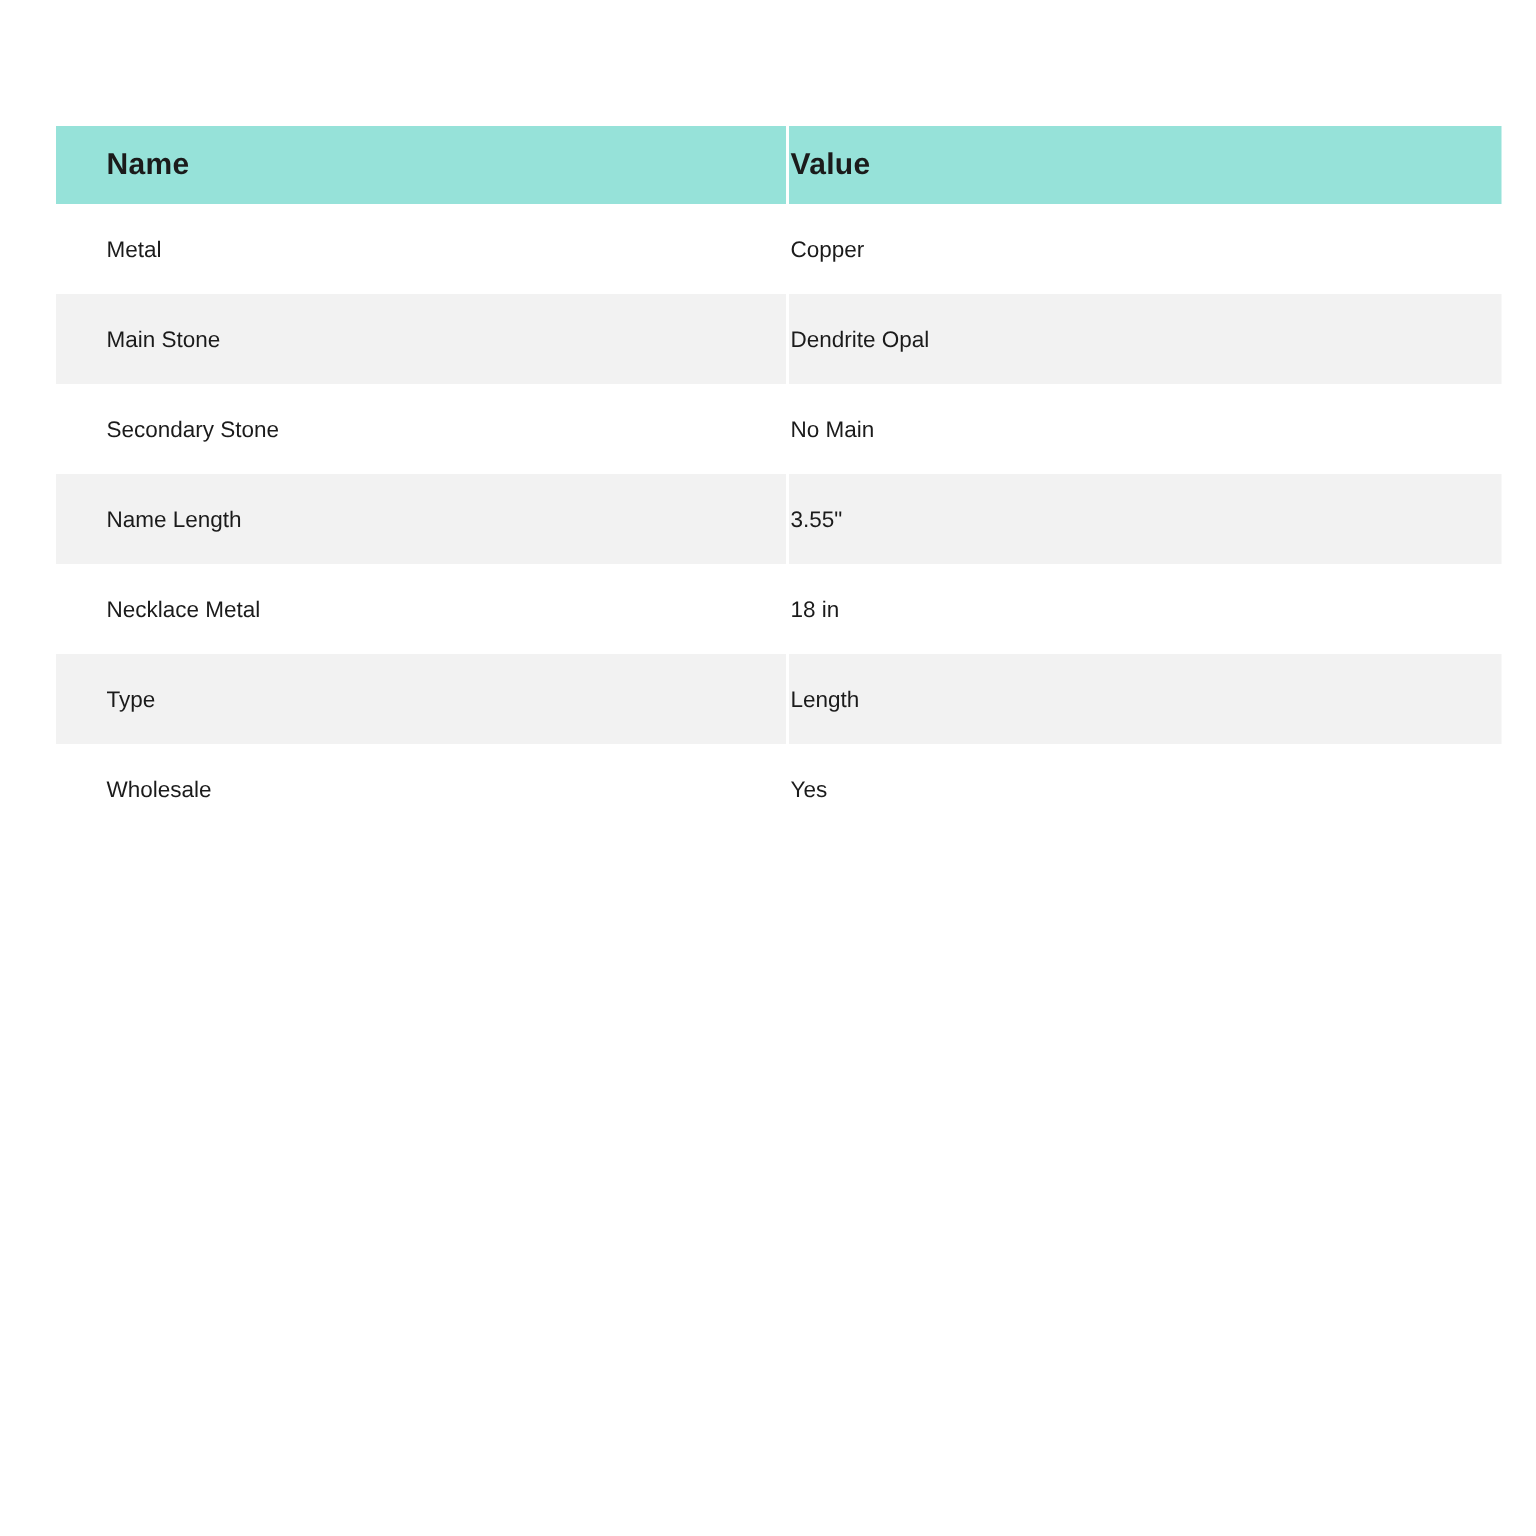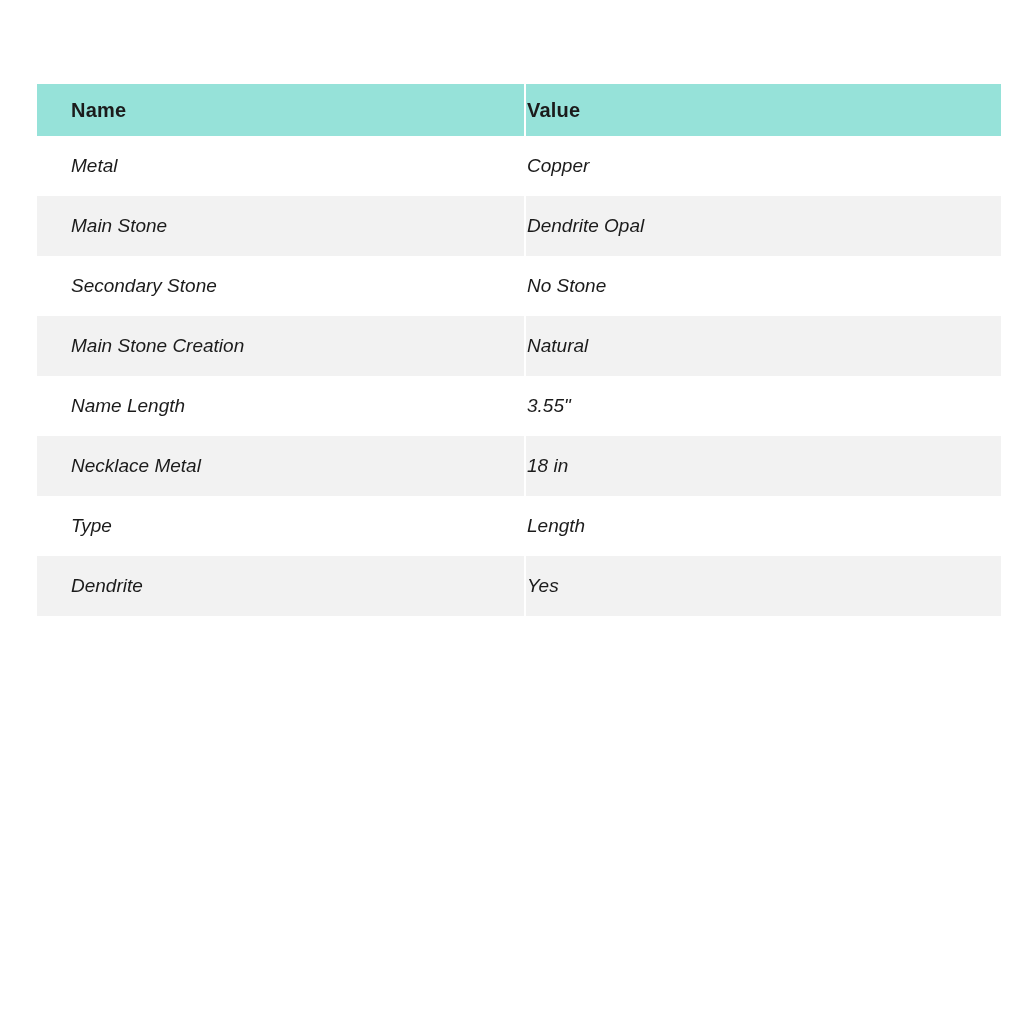--- a/index.html
+++ b/index.html
@@ -35,23 +35,22 @@
     text-align: left;
   }
   .spec-table th {
     height: 50px;
     font-size: 20px;
     font-weight: 700;
     letter-spacing: 0.2px;
   }
   .spec-table td {
     height: 58px;
-    font-size: 19px;
+    font-size: 15px;
     font-weight: 400;
-    font-style: italic;
   }
   .col-name  { width: 488px; }
   .col-value { width: 476px; }
   th.cell-name, td.cell-name {
     padding-left: 34px;
     border-right: 2px solid #ffffff;
   }
   th.cell-value, td.cell-value {
   }
   thead th { background: #96e2d9; }
@@ -79,42 +78,38 @@
     <td class="cell-value">Copper</td>
   </tr>
 
   <tr>
     <td class="cell-name">Main Stone</td>
     <td class="cell-value">Dendrite Opal</td>
   </tr>
 
   <tr>
     <td class="cell-name">Secondary Stone</td>
-    <td class="cell-value">No Stone</td>
+    <td class="cell-value">No Main</td>
   </tr>
 
-  <tr>
-    <td class="cell-name">Main Stone Creation</td>
-    <td class="cell-value">Natural</td>
-  </tr>
 
   <tr>
     <td class="cell-name">Name Length</td>
     <td class="cell-value">3.55"</td>
   </tr>
 
   <tr>
     <td class="cell-name">Necklace Metal</td>
     <td class="cell-value">18 in</td>
   </tr>
 
   <tr>
     <td class="cell-name">Type</td>
     <td class="cell-value">Length</td>
   </tr>
 
   <tr>
-    <td class="cell-name">Dendrite</td>
+    <td class="cell-name">Wholesale</td>
     <td class="cell-value">Yes</td>
   </tr>
 </tbody>
   </table>
 </div>
 
 </body></html>

